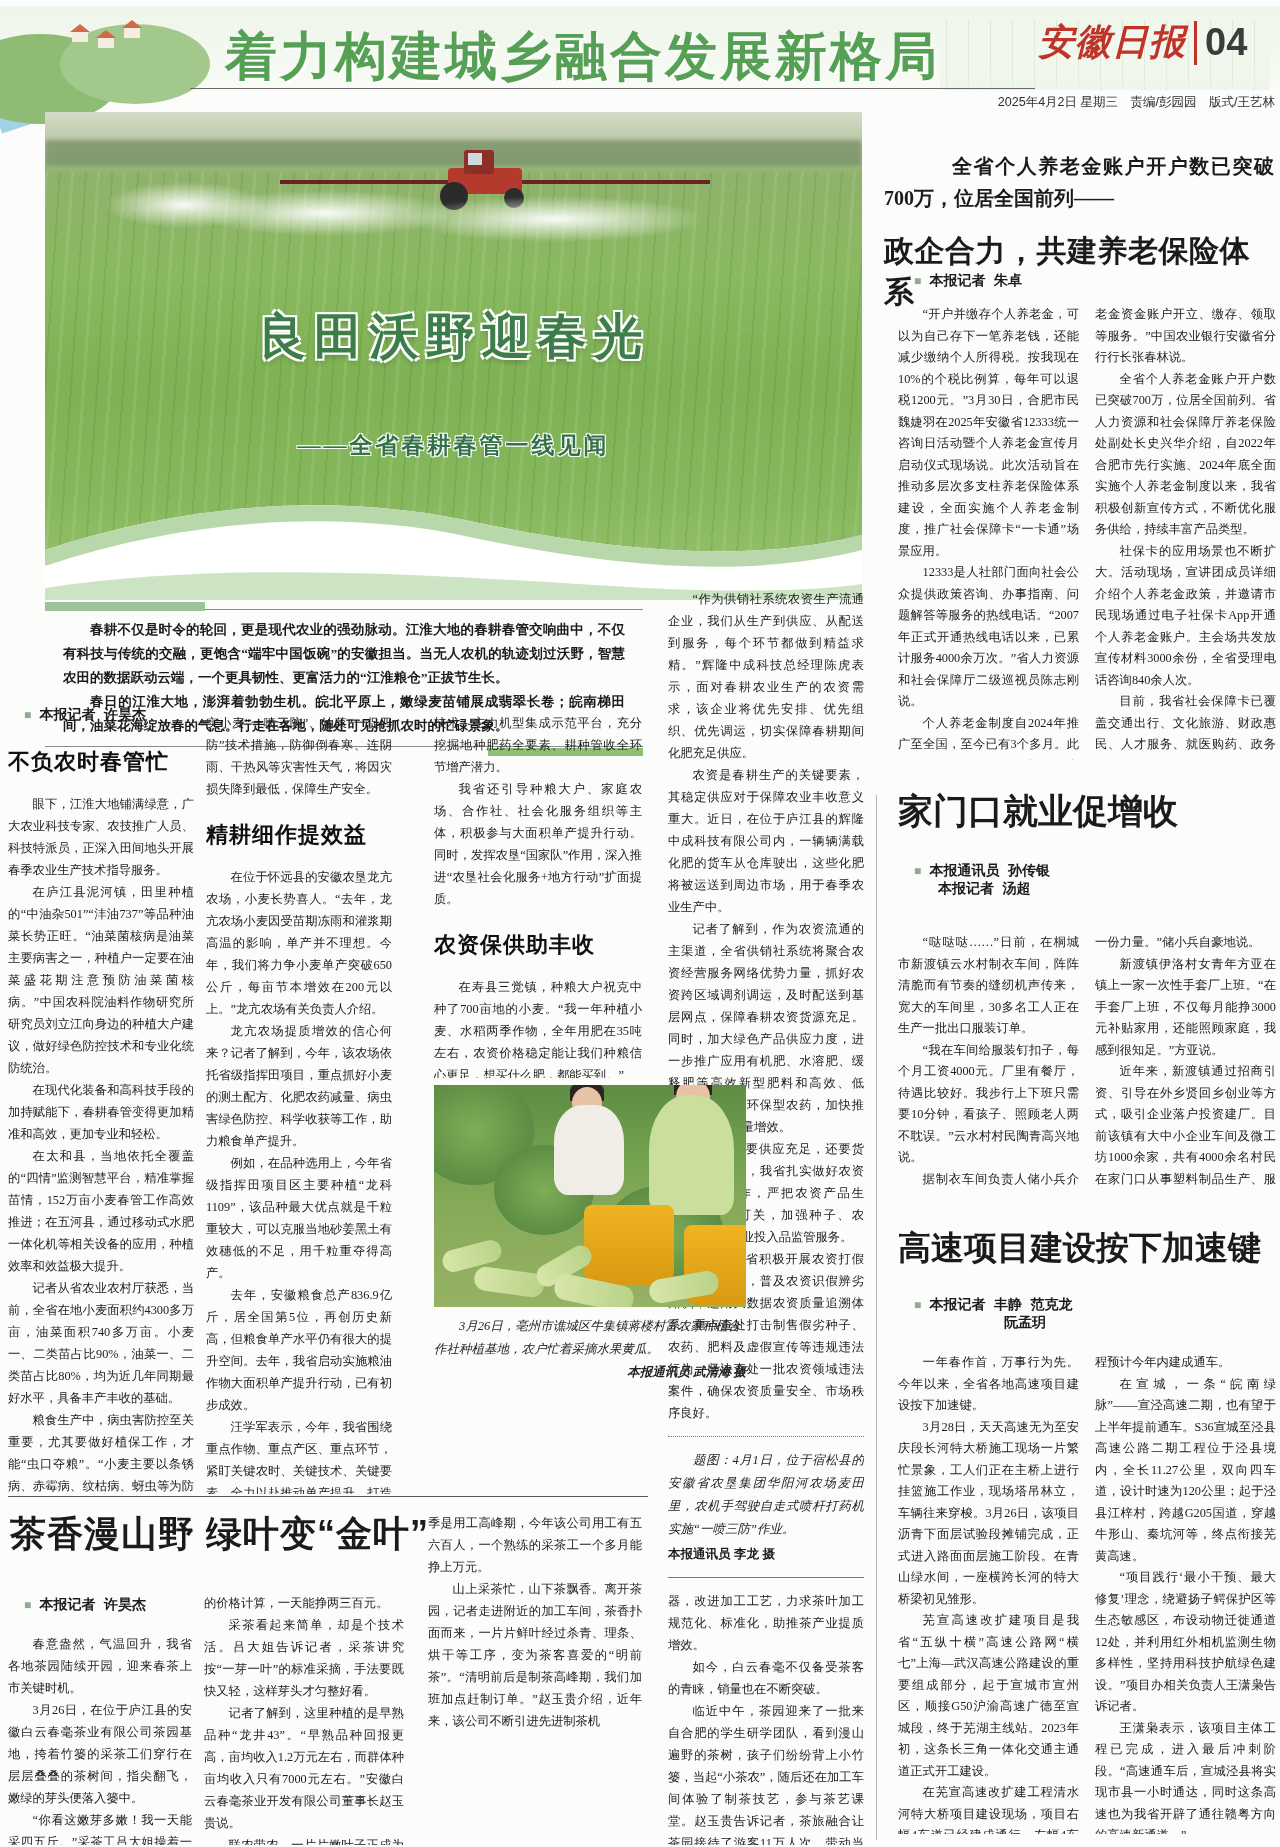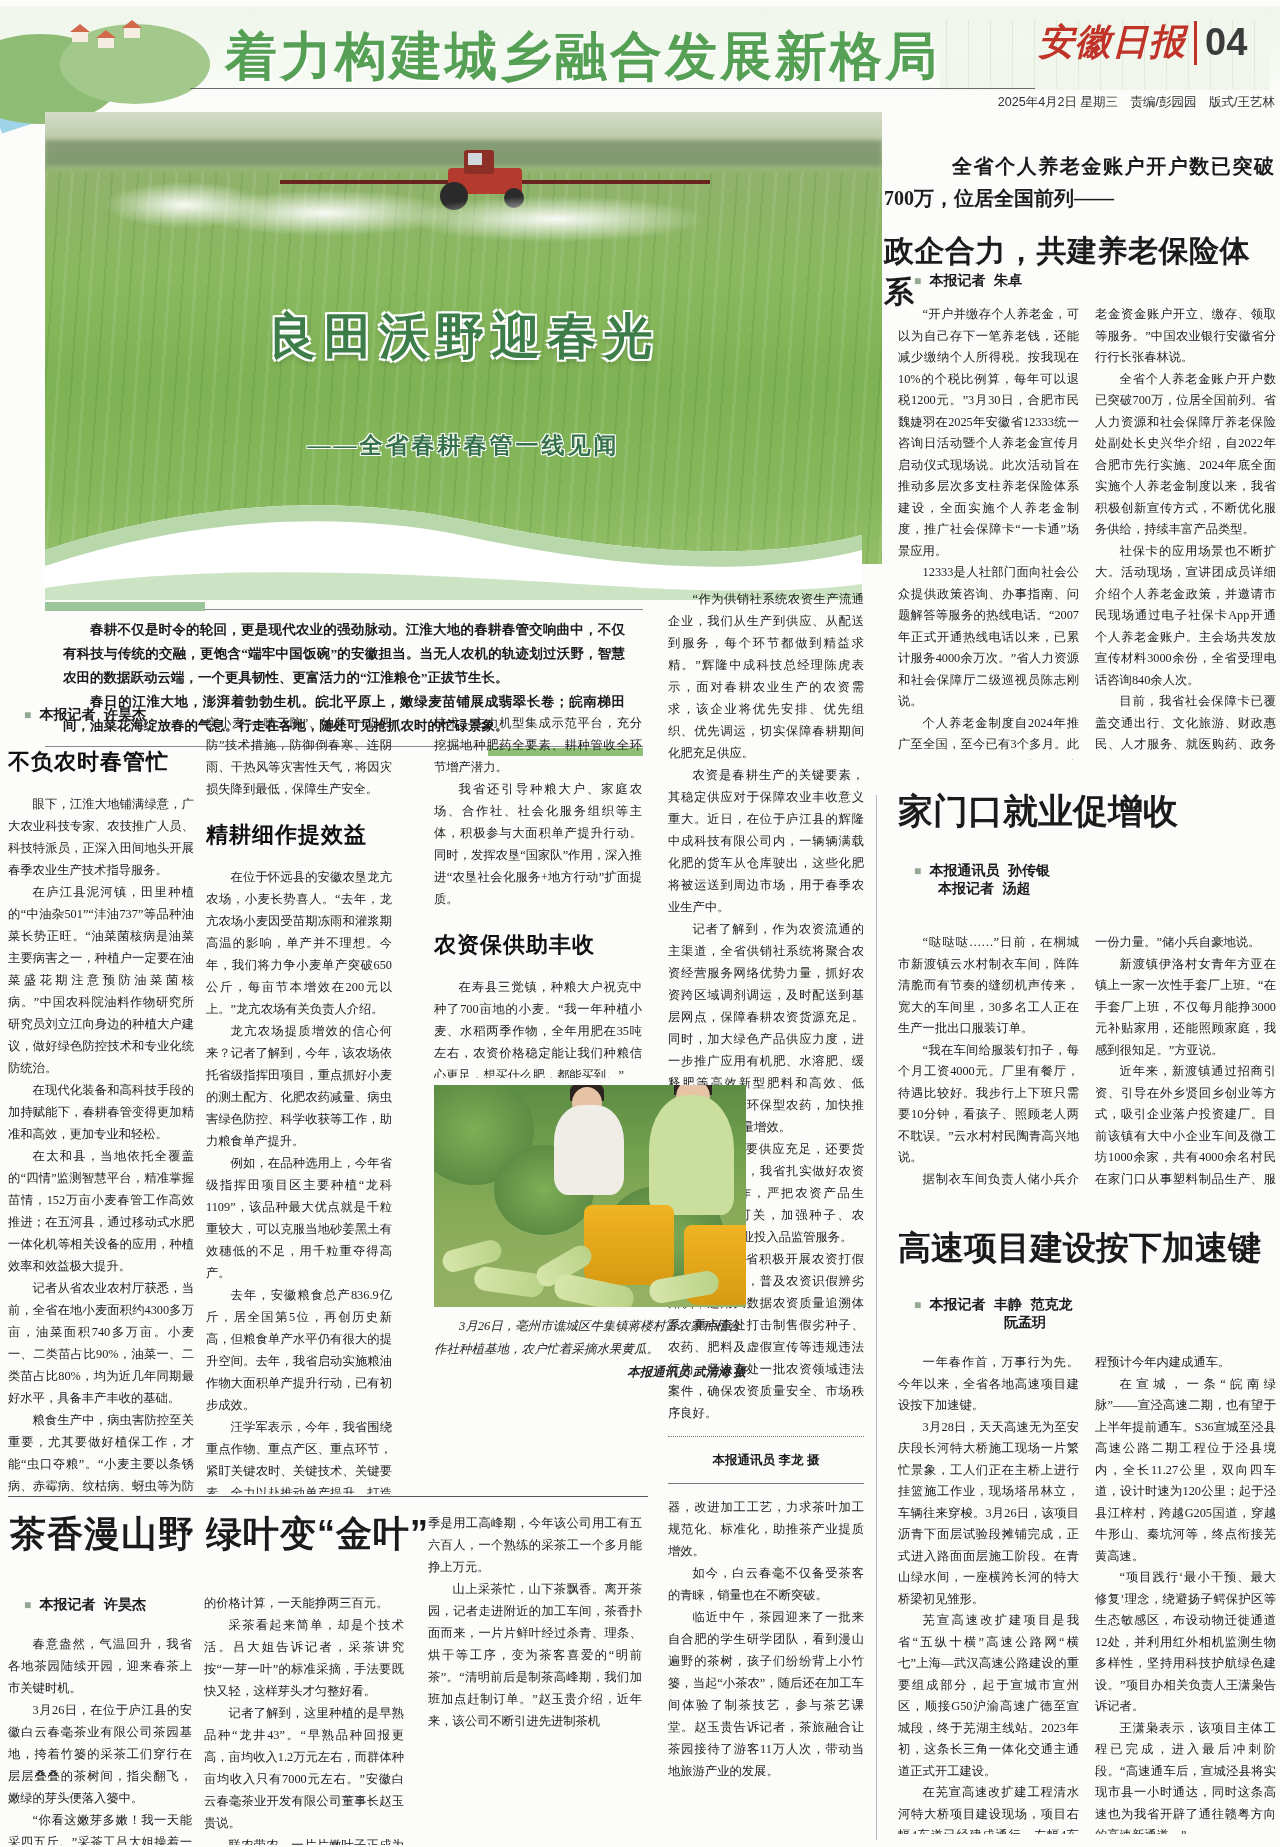--- a/index.html
+++ b/index.html
@@ -21,21 +21,21 @@
                 linear-gradient(180deg,transparent 0 30%,#dcead4 100%);}
   .banner-title{left:225px;top:16px;width:760px;font-family:"Liberation Sans","DejaVu Sans",sans-serif;
      font-weight:bold;font-size:52px;letter-spacing:3px;color:#55a055;text-shadow:2px 2px 0 #ffffff;}
   .masthead{left:1038px;top:18px;width:236px;display:flex;align-items:center;gap:8px;}
   .masthead-logo{font-family:"Liberation Serif",serif;font-weight:900;font-size:36px;color:#c03328;font-style:italic;letter-spacing:1px;}
   .masthead-div{width:3px;height:44px;background:#c03328;}
   .masthead-page{font-family:"Liberation Sans",sans-serif;font-weight:bold;font-size:38px;color:#3c3c3c;}
   .dateline{left:930px;top:94px;width:345px;font-size:12.5px;color:#2e2e2e;text-align:right;font-family:"Liberation Sans",sans-serif;}
   
   .lead-photo{left:45px;top:112px;width:817px;height:452px;overflow:hidden;
-     background:linear-gradient(180deg,#d4dcc9 0%,#b9c7a4 7%,#8fb26b 14%,#8ab95f 35%,#7fb254 60%,#86b75c 85%,#93bf68 100%);padding-left:20px;}
+     background:linear-gradient(180deg,#d4dcc9 0%,#b9c7a4 7%,#8fb26b 14%,#8ab95f 35%,#7fb254 60%,#86b75c 85%,#93bf68 100%);}
   .field-rows{position:absolute;left:0;top:60px;width:100%;height:392px;opacity:.5;
      background:repeating-linear-gradient(94deg,rgba(255,255,255,.18) 0 3px,transparent 3px 14px,rgba(40,90,30,.22) 14px 16px,transparent 16px 26px);}
   .treeline{position:absolute;left:0;top:28px;width:100%;height:26px;background:#7a926b;filter:blur(2px);opacity:.8;}
   .tractor{position:absolute;left:385px;top:38px;width:120px;height:62px;}
   .tr-body{position:absolute;left:18px;top:18px;width:74px;height:26px;background:#b43a2e;border-radius:4px;}
   .tr-cab{position:absolute;left:34px;top:0;width:30px;height:24px;background:#8c2f26;border-radius:3px;}
   .tr-glass{position:absolute;left:38px;top:3px;width:14px;height:12px;background:#cfd9dd;}
   .tr-wheel1{position:absolute;left:10px;top:32px;width:28px;height:28px;background:#2b2b2b;border-radius:50%;}
   .tr-wheel2{position:absolute;left:74px;top:38px;width:20px;height:20px;background:#2b2b2b;border-radius:50%;}
   .tr-boom{position:absolute;left:-150px;top:30px;width:430px;height:4px;background:#6a2420;}
@@ -59,21 +59,21 @@
   .col{overflow:hidden;font-size:12.3px;line-height:22px;text-align:justify;}
   .col p{margin:0;}
   .col p.p{text-indent:2em;}
   .col p.pc{text-indent:0;}
   .sub{font-family:"Liberation Sans","DejaVu Sans",sans-serif;font-weight:bold;font-size:22px;letter-spacing:1px;
        margin:24px 0 20px;color:#101010;text-indent:0;}
   .by{font-family:Liberation Mono, monospace;font-weight:bold;font-size:14px;margin:4px 16px 16px;text-indent:0;}
   .by .sq{color:#93a893;font-size:12px;}
   .by2{padding-left:24px;}
   .cap{font-style:italic;color:#222;font-size:12.5px;line-height:23px;text-indent:2em;}
-  .credit{font-family:"Liberation Sans",sans-serif;font-weight:bold;font-size:12.5px;text-align:center;margin-top:2px;}
+  .credit{font-family:"Liberation Sans",sans-serif;font-weight:bold;font-size:12.5px;text-align:left;margin-top:2px;}
   .dots{border-top:1px dotted #777;margin:12px 0;}
   .hrule{border-top:1px solid #777;margin:12px 0;}
   
   .kicker{left:884px;top:150px;width:390px;font-weight:bold;font-size:20px;line-height:32px;text-align:justify;text-indent:3.4em;}
   .headline1{left:884px;top:214px;width:392px;font-family:"Liberation Sans",sans-serif;font-weight:bold;font-size:30px;letter-spacing:.5px;margin-top:17px;}
   .headline2{left:898px;top:788px;width:380px;font-family:"Liberation Sans",sans-serif;font-weight:bold;font-size:35px;}
   .headline3{left:898px;top:1226px;width:380px;font-family:"Liberation Sans",sans-serif;font-weight:bold;font-size:33px;}
   .rbody{display:flex;gap:16px;}
   .rc{width:181px;overflow:hidden;font-size:12.3px;line-height:21.5px;text-align:justify;}
   .rc p{margin:0;text-indent:2em;}
@@ -181,20 +181,21 @@
       <div class="sub">农资保供助丰收</div>
       <p class="p">在寿县三觉镇，种粮大户祝克中种了700亩地的小麦。“我一年种植小麦、水稻两季作物，全年用肥在35吨左右，农资价格稳定能让我们种粮信心更足，想买什么肥，都能买到。”</p>
     </div>
   <div class="abs col" style="left:668px;top:588px;width:196px;height:1257px;">
       <p class="p">“作为供销社系统农资生产流通企业，我们从生产到供应、从配送到服务，每个环节都做到精益求精。”辉隆中成科技总经理陈虎表示，面对春耕农业生产的农资需求，该企业将优先安排、优先组织、优先调运，切实保障春耕期间化肥充足供应。</p>
       <p class="p">农资是春耕生产的关键要素，其稳定供应对于保障农业丰收意义重大。近日，在位于庐江县的辉隆中成科技有限公司内，一辆辆满载化肥的货车从仓库驶出，这些化肥将被运送到周边市场，用于春季农业生产中。</p>
       <p class="p">记者了解到，作为农资流通的主渠道，全省供销社系统将聚合农资经营服务网络优势力量，抓好农资跨区域调剂调运，及时配送到基层网点，保障春耕农资货源充足。同时，加大绿色产品供应力度，进一步推广应用有机肥、水溶肥、缓释肥等高效新型肥料和高效、低毒、水基化、环保型农药，加快推进化肥农药减量增效。</p>
       <p class="p">农资不仅要供应充足，还要货真价实。为此，我省扎实做好农资市场监管工作，严把农资产品生产、经营许可关，加强种子、农药、化肥等农业投入品监管服务。</p>
       <p class="p">当前，我省积极开展农资打假专项治理行动，普及农资识假辨劣知识，运用大数据农资质量追溯体系，重点查处打击制售假劣种子、农药、肥料及虚假宣传等违规违法行为，坚决查处一批农资领域违法案件，确保农资质量安全、市场秩序良好。</p>
       <div class="dots"></div>
+      <p class="cap">题图：4月1日，位于宿松县的安徽省农垦集团华阳河农场麦田里，农机手驾驶自走式喷杆打药机实施“一喷三防”作业。</p>
       <div class="credit">本报通讯员 李龙 摄</div>
       <div class="hrule"></div>
       <p class="pc">器，改进加工工艺，力求茶叶加工规范化、标准化，助推茶产业提质增效。</p>
       <p class="p">如今，白云春毫不仅备受茶客的青睐，销量也在不断突破。</p>
       <p class="p">临近中午，茶园迎来了一批来自合肥的学生研学团队，看到漫山遍野的茶树，孩子们纷纷背上小竹篓，当起“小茶农”，随后还在加工车间体验了制茶技艺，参与茶艺课堂。赵玉贵告诉记者，茶旅融合让茶园接待了游客11万人次，带动当地旅游产业的发展。</p>
     </div>
 
   <div class="abs kicker">全省个人养老金账户开户数已突破700万，位居全国前列——</div>
   <div class="abs headline1">政企合力，共建养老保险体系</div>
   <div class="abs by" style="left:898px;top:268px;">

